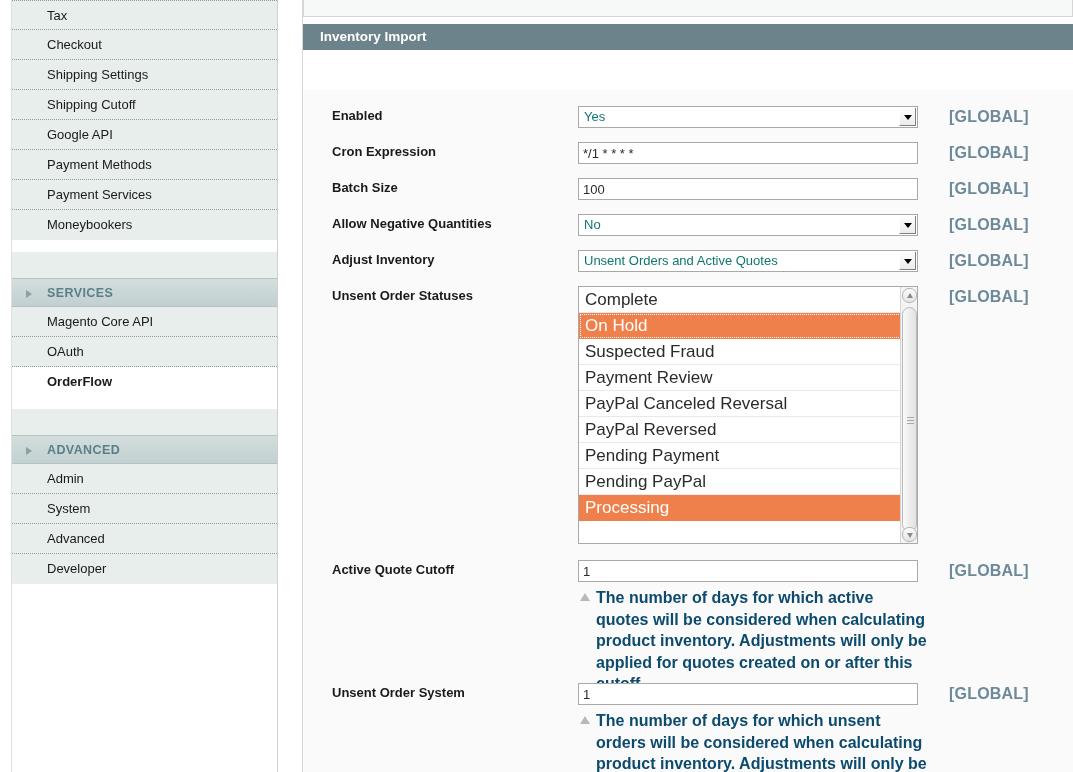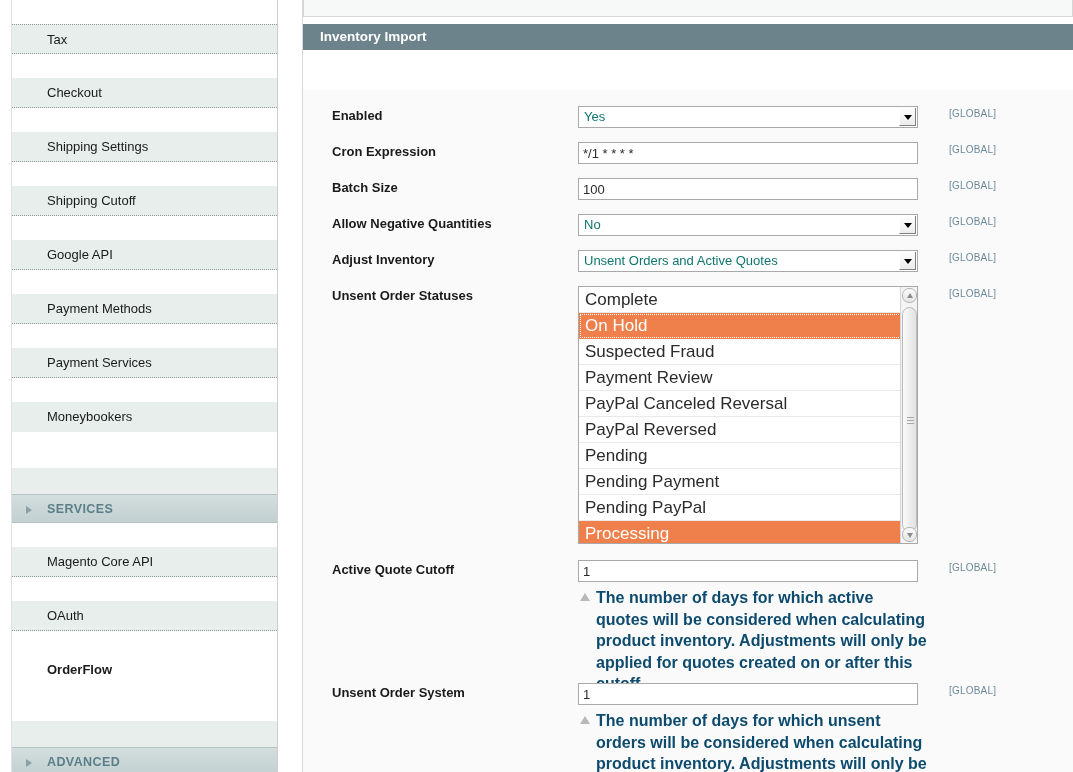--- a/index.html
+++ b/index.html
@@ -30,21 +30,20 @@
     height: 30px;
     line-height: 30px;
     background: #e7eeec;
     border-bottom: 1px dotted #8e9b99;
     padding-left: 35px;
     font-size: 13px;
     color: #1a1a1a;
     cursor: pointer;
     white-space: nowrap;
     overflow: hidden;
-    margin-top: 24px;
   }
   .nav-item.first { border-top: 1px dotted #8e9b99; }
   .nav-item.no-border { border-bottom: none; }
   .nav-item.active {
     font-weight: bold;
     background: #ffffff;
     border-bottom: none;
   }
   .nav-item.blank {
     height: 26px;
@@ -155,22 +154,22 @@
     color: #1a1a1a;
     line-height: 20px;
   }
   .field-control {
     position: absolute;
     left: 275px; top: 0;
   }
   .scope-label {
     position: absolute;
     left: 646px; top: 2px;
-    font-size: 10px;
-    font-weight: normal;
+    font-size: 16px;
+    font-weight: bold;
     color: #6c8a9a;
     letter-spacing: 0.2px;
   }
 
   input.txt {
     width: 340px;
     height: 22px;
     padding: 1px 4px;
     font-size: 13px;
     font-family: "Liberation Sans", sans-serif;
@@ -415,21 +414,20 @@
         <div class="field-label">Unsent Order Statuses</div>
         <div class="field-control">
           <div class="multiselect">
             <div class="ms-options" id="ms-options">
                 <div class="ms-opt">Complete</div>
                 <div class="ms-opt selected focused">On Hold</div>
                 <div class="ms-opt">Suspected Fraud</div>
                 <div class="ms-opt">Payment Review</div>
                 <div class="ms-opt">PayPal Canceled Reversal</div>
                 <div class="ms-opt">PayPal Reversed</div>
-                <div class="ms-opt">Pending</div>
                 <div class="ms-opt">Pending Payment</div>
                 <div class="ms-opt">Pending PayPal</div>
                 <div class="ms-opt selected">Processing</div>
               </div>
             <div class="ms-scroll">
               <div class="ms-arrow up"></div>
               <div class="ms-thumb">
                 <span class="grip">
                     <i></i>
                     <i></i>

